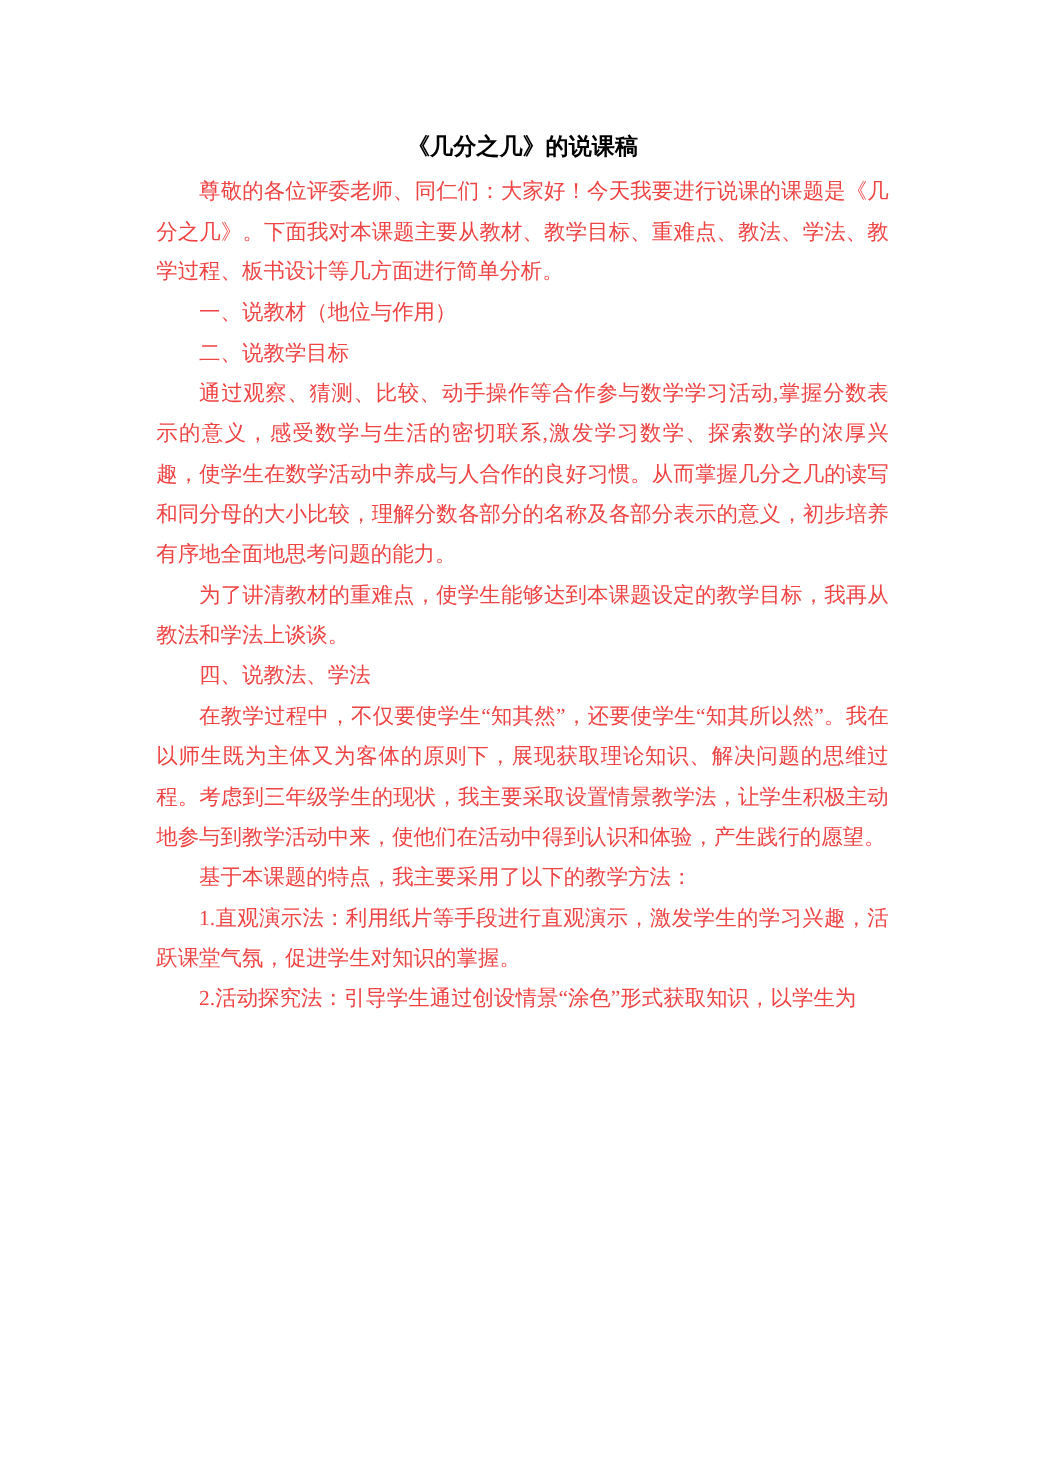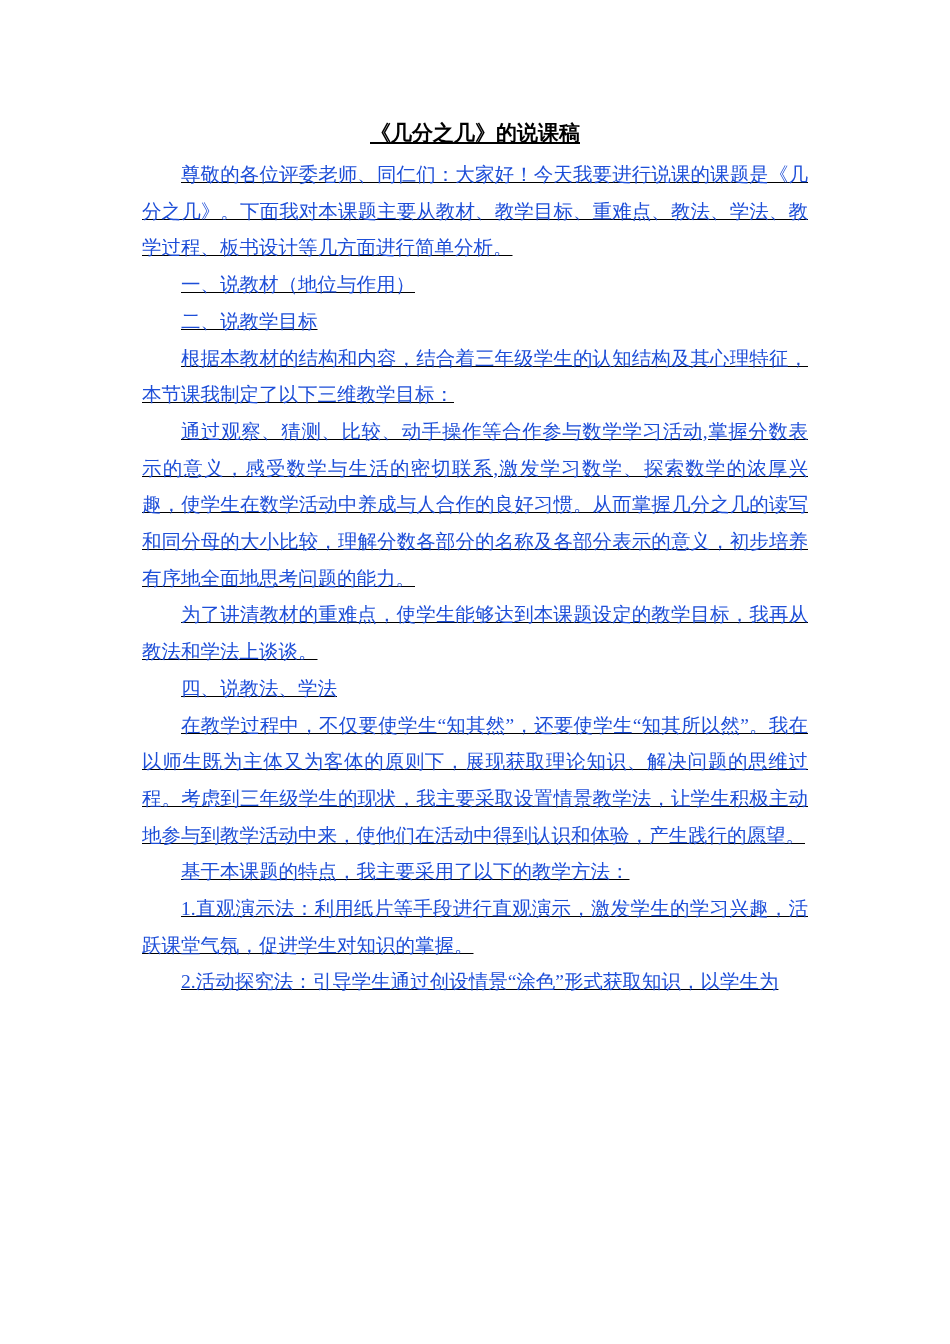--- a/index.html
+++ b/index.html
@@ -9,57 +9,55 @@
   }
   .page {
     position: relative;
     width: 950px;
     height: 1344px;
     background: #ffffff;
     overflow: hidden;
     box-sizing: border-box;
     padding: 118px 142px 0 142px;
     color: #000000;
-    text-decoration: underline;
   }
   .doc-title {
     margin: 0 0 9px 0;
     text-align: center;
     font-family: "Liberation Serif", "DejaVu Serif", serif;
     font-weight: 700;
     font-size: 21px;
     line-height: 30px;
     color: #000000;
   }
   .doc-body p {
     margin: 0;
     font-family: "Liberation Serif", "DejaVu Serif", serif;
     font-size: 19.5px;
     line-height: 36.7px;
     text-align: justify;
     text-justify: inter-ideograph;
     text-indent: 2em;
-    color: #1d4ed8;
+    color: #ef4444;
   }
 </style>
 </head>
 <body>
 
 <div class="page">
   <h1 class="doc-title">《几分之几》的说课稿</h1>
 
   <div class="doc-body">
     <p>尊敬的各位评委老师、同仁们：大家好！今天我要进行说课的课题是《几分之几》。下面我对本课题主要从教材、教学目标、重难点、教法、学法、教学过程、板书设计等几方面进行简单分析。</p>
 
     <p>一、说教材（地位与作用）</p>
 
 
     <p>二、说教学目标</p>
 
-    <p>根据本教材的结构和内容，结合着三年级学生的认知结构及其心理特征，本节课我制定了以下三维教学目标：</p>
 
     <p>通过观察、猜测、比较、动手操作等合作参与数学学习活动,掌握分数表示的意义，感受数学与生活的密切联系,激发学习数学、探索数学的浓厚兴趣，使学生在数学活动中养成与人合作的良好习惯。从而掌握几分之几的读写和同分母的大小比较，理解分数各部分的名称及各部分表示的意义，初步培养有序地全面地思考问题的能力。</p>
 
 
 
     <p>为了讲清教材的重难点，使学生能够达到本课题设定的教学目标，我再从教法和学法上谈谈。</p>
 
     <p>四、说教法、学法</p>
 
     <p>在教学过程中，不仅要使学生“知其然”，还要使学生“知其所以然”。我在以师生既为主体又为客体的原则下，展现获取理论知识、解决问题的思维过程。考虑到三年级学生的现状，我主要采取设置情景教学法，让学生积极主动地参与到教学活动中来，使他们在活动中得到认识和体验，产生践行的愿望。</p>

